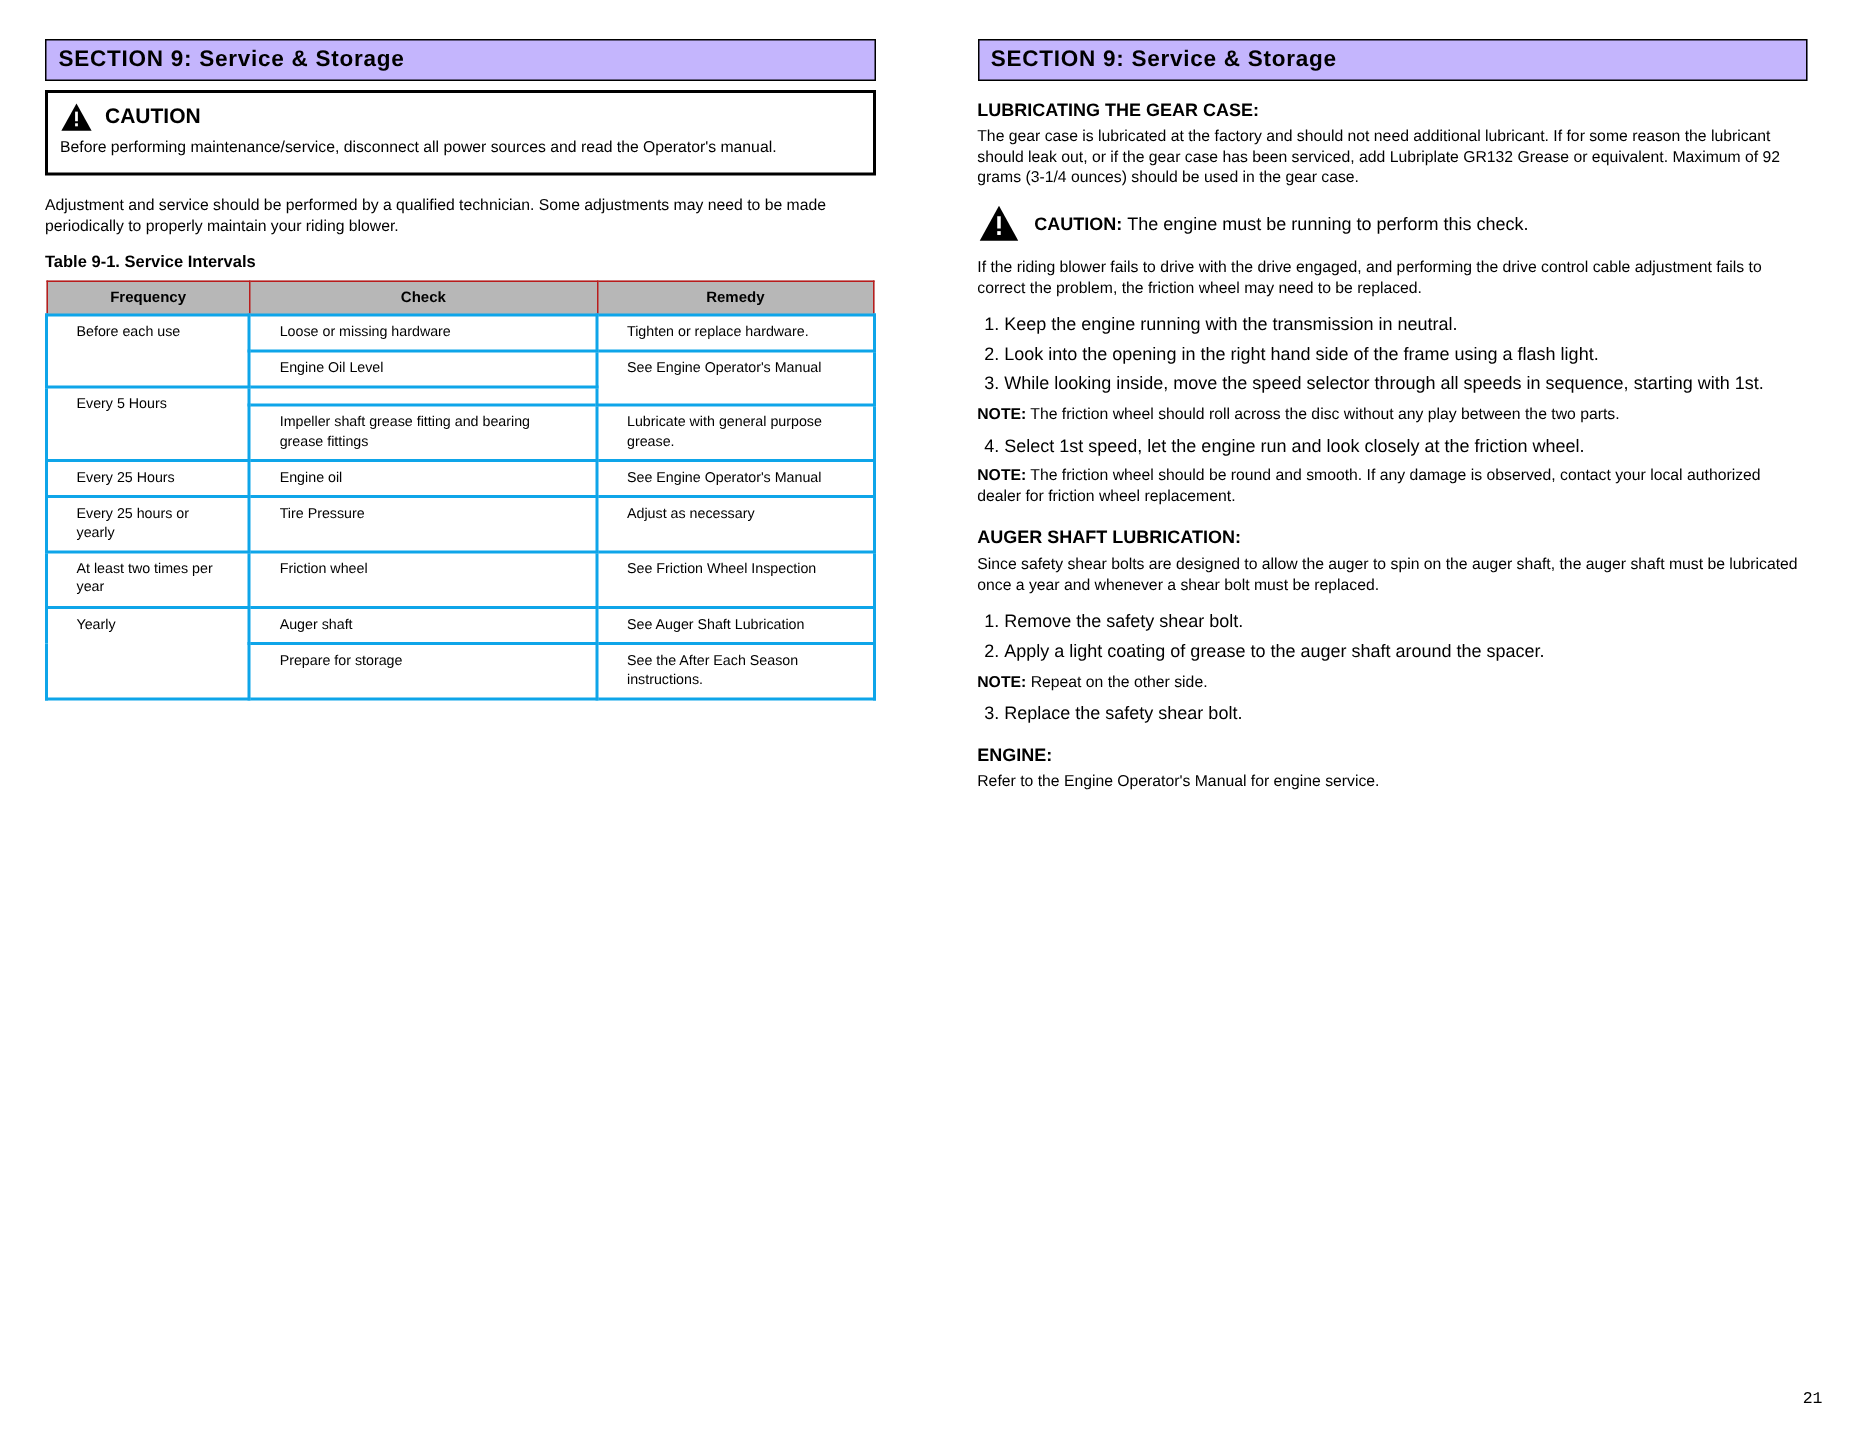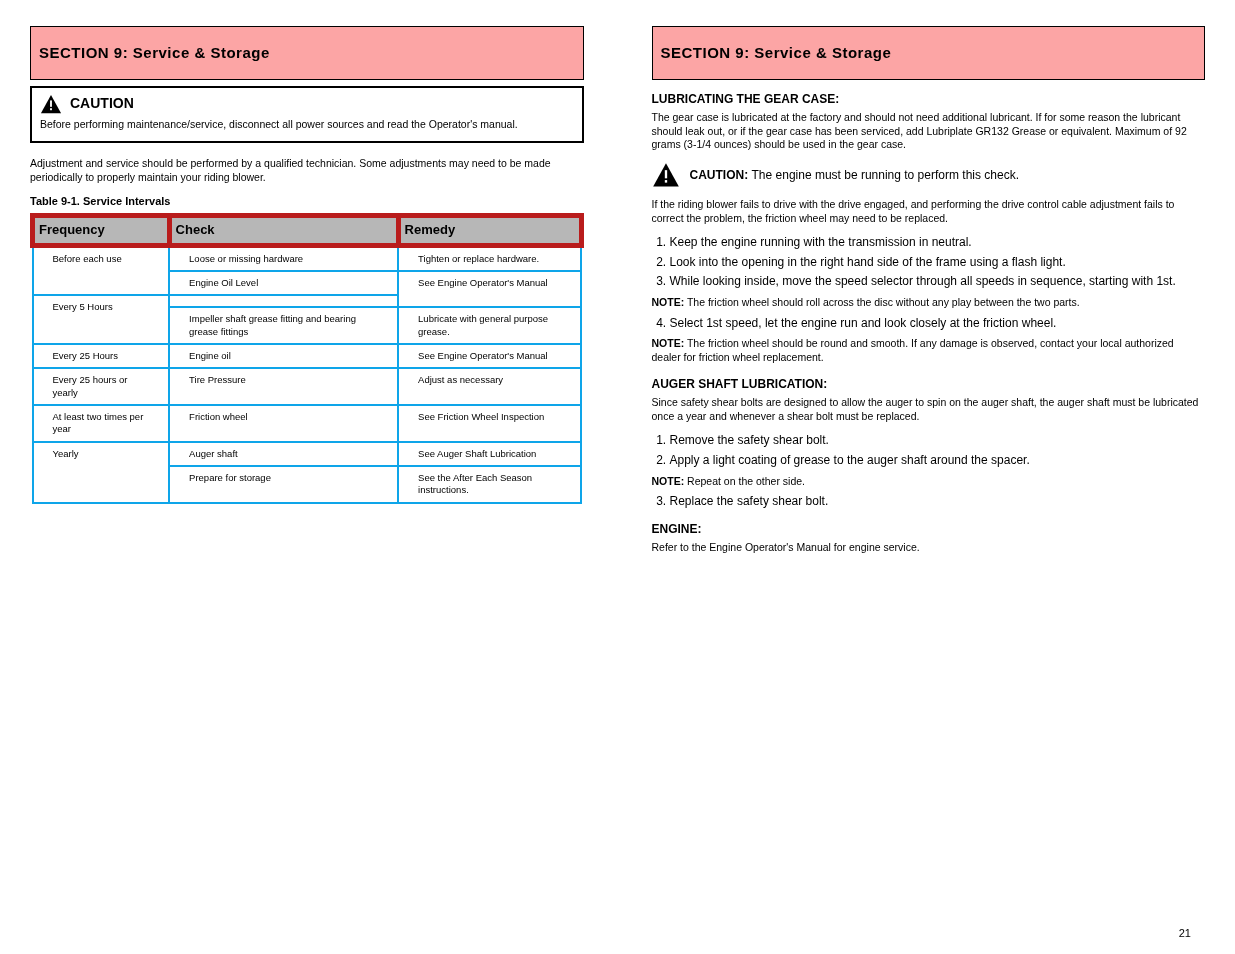--- a/index.html
+++ b/index.html
@@ -14,23 +14,23 @@
   }
   .cols {
     display: flex;
     gap: 68px;
   }
   .col {
     flex: 1;
     min-width: 0;
   }
   .sec-header {
-    background: #fca5a5;
+    background: #c4b5fd;
     border: 1px solid #000;
-    padding: 16px 8px;
+    padding: 3px 8px;
     font-weight: bold;
     font-size: 15px;
     letter-spacing: 0.5px;
     margin-bottom: 6px;
   }
   .caution-box {
     border: 2px solid #000;
     padding: 6px 8px 10px;
     margin-bottom: 14px;
   }
@@ -61,25 +61,25 @@
     margin: 8px 0 4px 0;
   }
   .service-tbl {
     border-collapse: collapse;
     width: 100%;
     font-size: 9.5px;
     border: 1px solid #000;
   }
   .service-tbl th {
     background: #b7b7b7;
-    border: 5px solid #b91c1c;
+    border: 1px solid #b91c1c;
     padding: 4px;
-    text-align: left;
-    font-weight: bold;
-    font-size: 13px;
+    text-align: center;
+    font-weight: bold;
+    font-size: 10px;
   }
   .service-tbl td {
     border: 2px solid #0ea5e9;
     padding: 5px 19px;
     vertical-align: top;
   }
   .note-label { font-weight: bold; }
   .section-title {
     font-weight: bold;
     font-size: 12px;
@@ -108,22 +108,23 @@
     padding-left: 18px;
     font-size: 12px;
     margin: 6px 0;
   }
   ol.steps li {
     margin-bottom: 4px;
   }
   .page-num {
     position: absolute;
     bottom: 14px;
-    right: 44px;
+    right: 20px;
     font-size: 11px;
+    font-family: Liberation Mono, monospace;
   }
 </style>
 </head>
 <body>
 
 <div class="cols">
 
   <div class="col">
     <div class="sec-header">SECTION 9: Service &amp; Storage</div>
 

